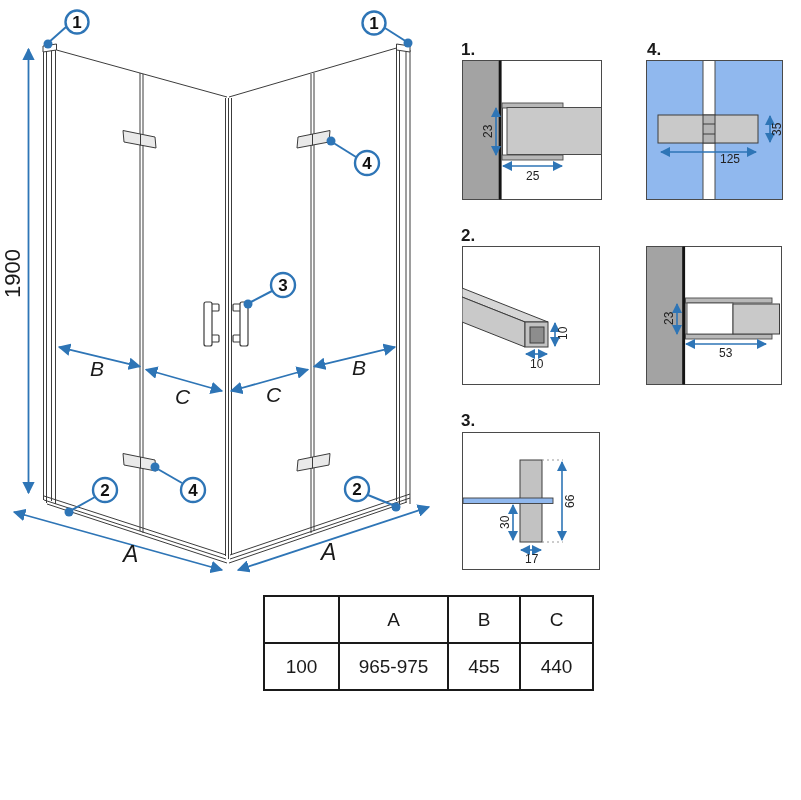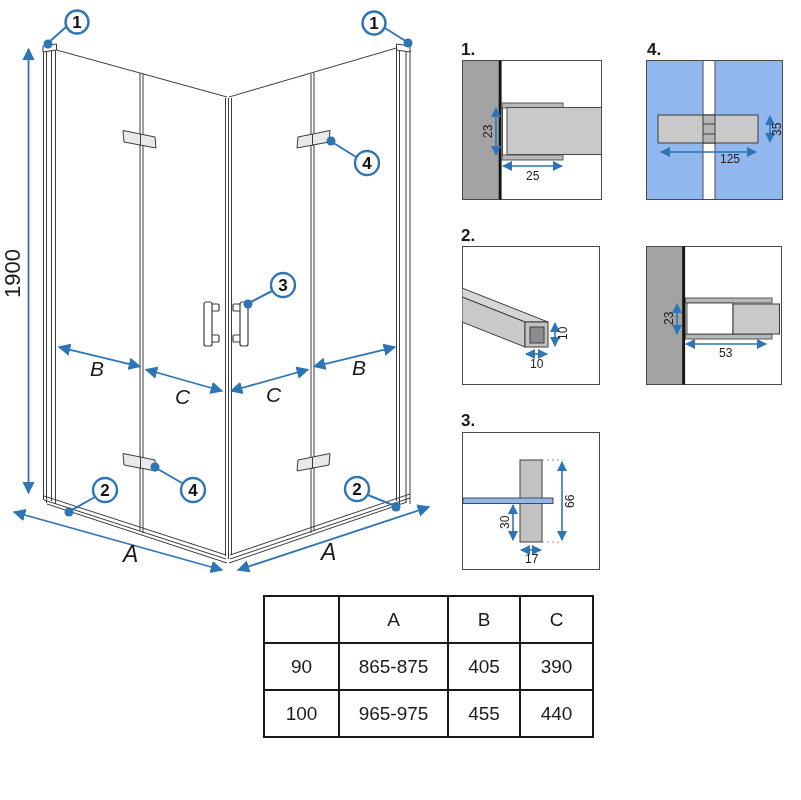--- a/index.html
+++ b/index.html
@@ -254,26 +254,20 @@
     <thead>
       <tr>
         <th></th>
         <th>A</th>
         <th>B</th>
         <th>C</th>
       </tr>
     </thead>
     <tbody>
       <tr>
-        <td>90</td>
-        <td>865-875</td>
-        <td>405</td>
-        <td>390</td>
-      </tr>
-      <tr>
         <td>100</td>
         <td>965-975</td>
         <td>455</td>
         <td>440</td>
       </tr>
     </tbody>
   </table>
 
 </div>
 

